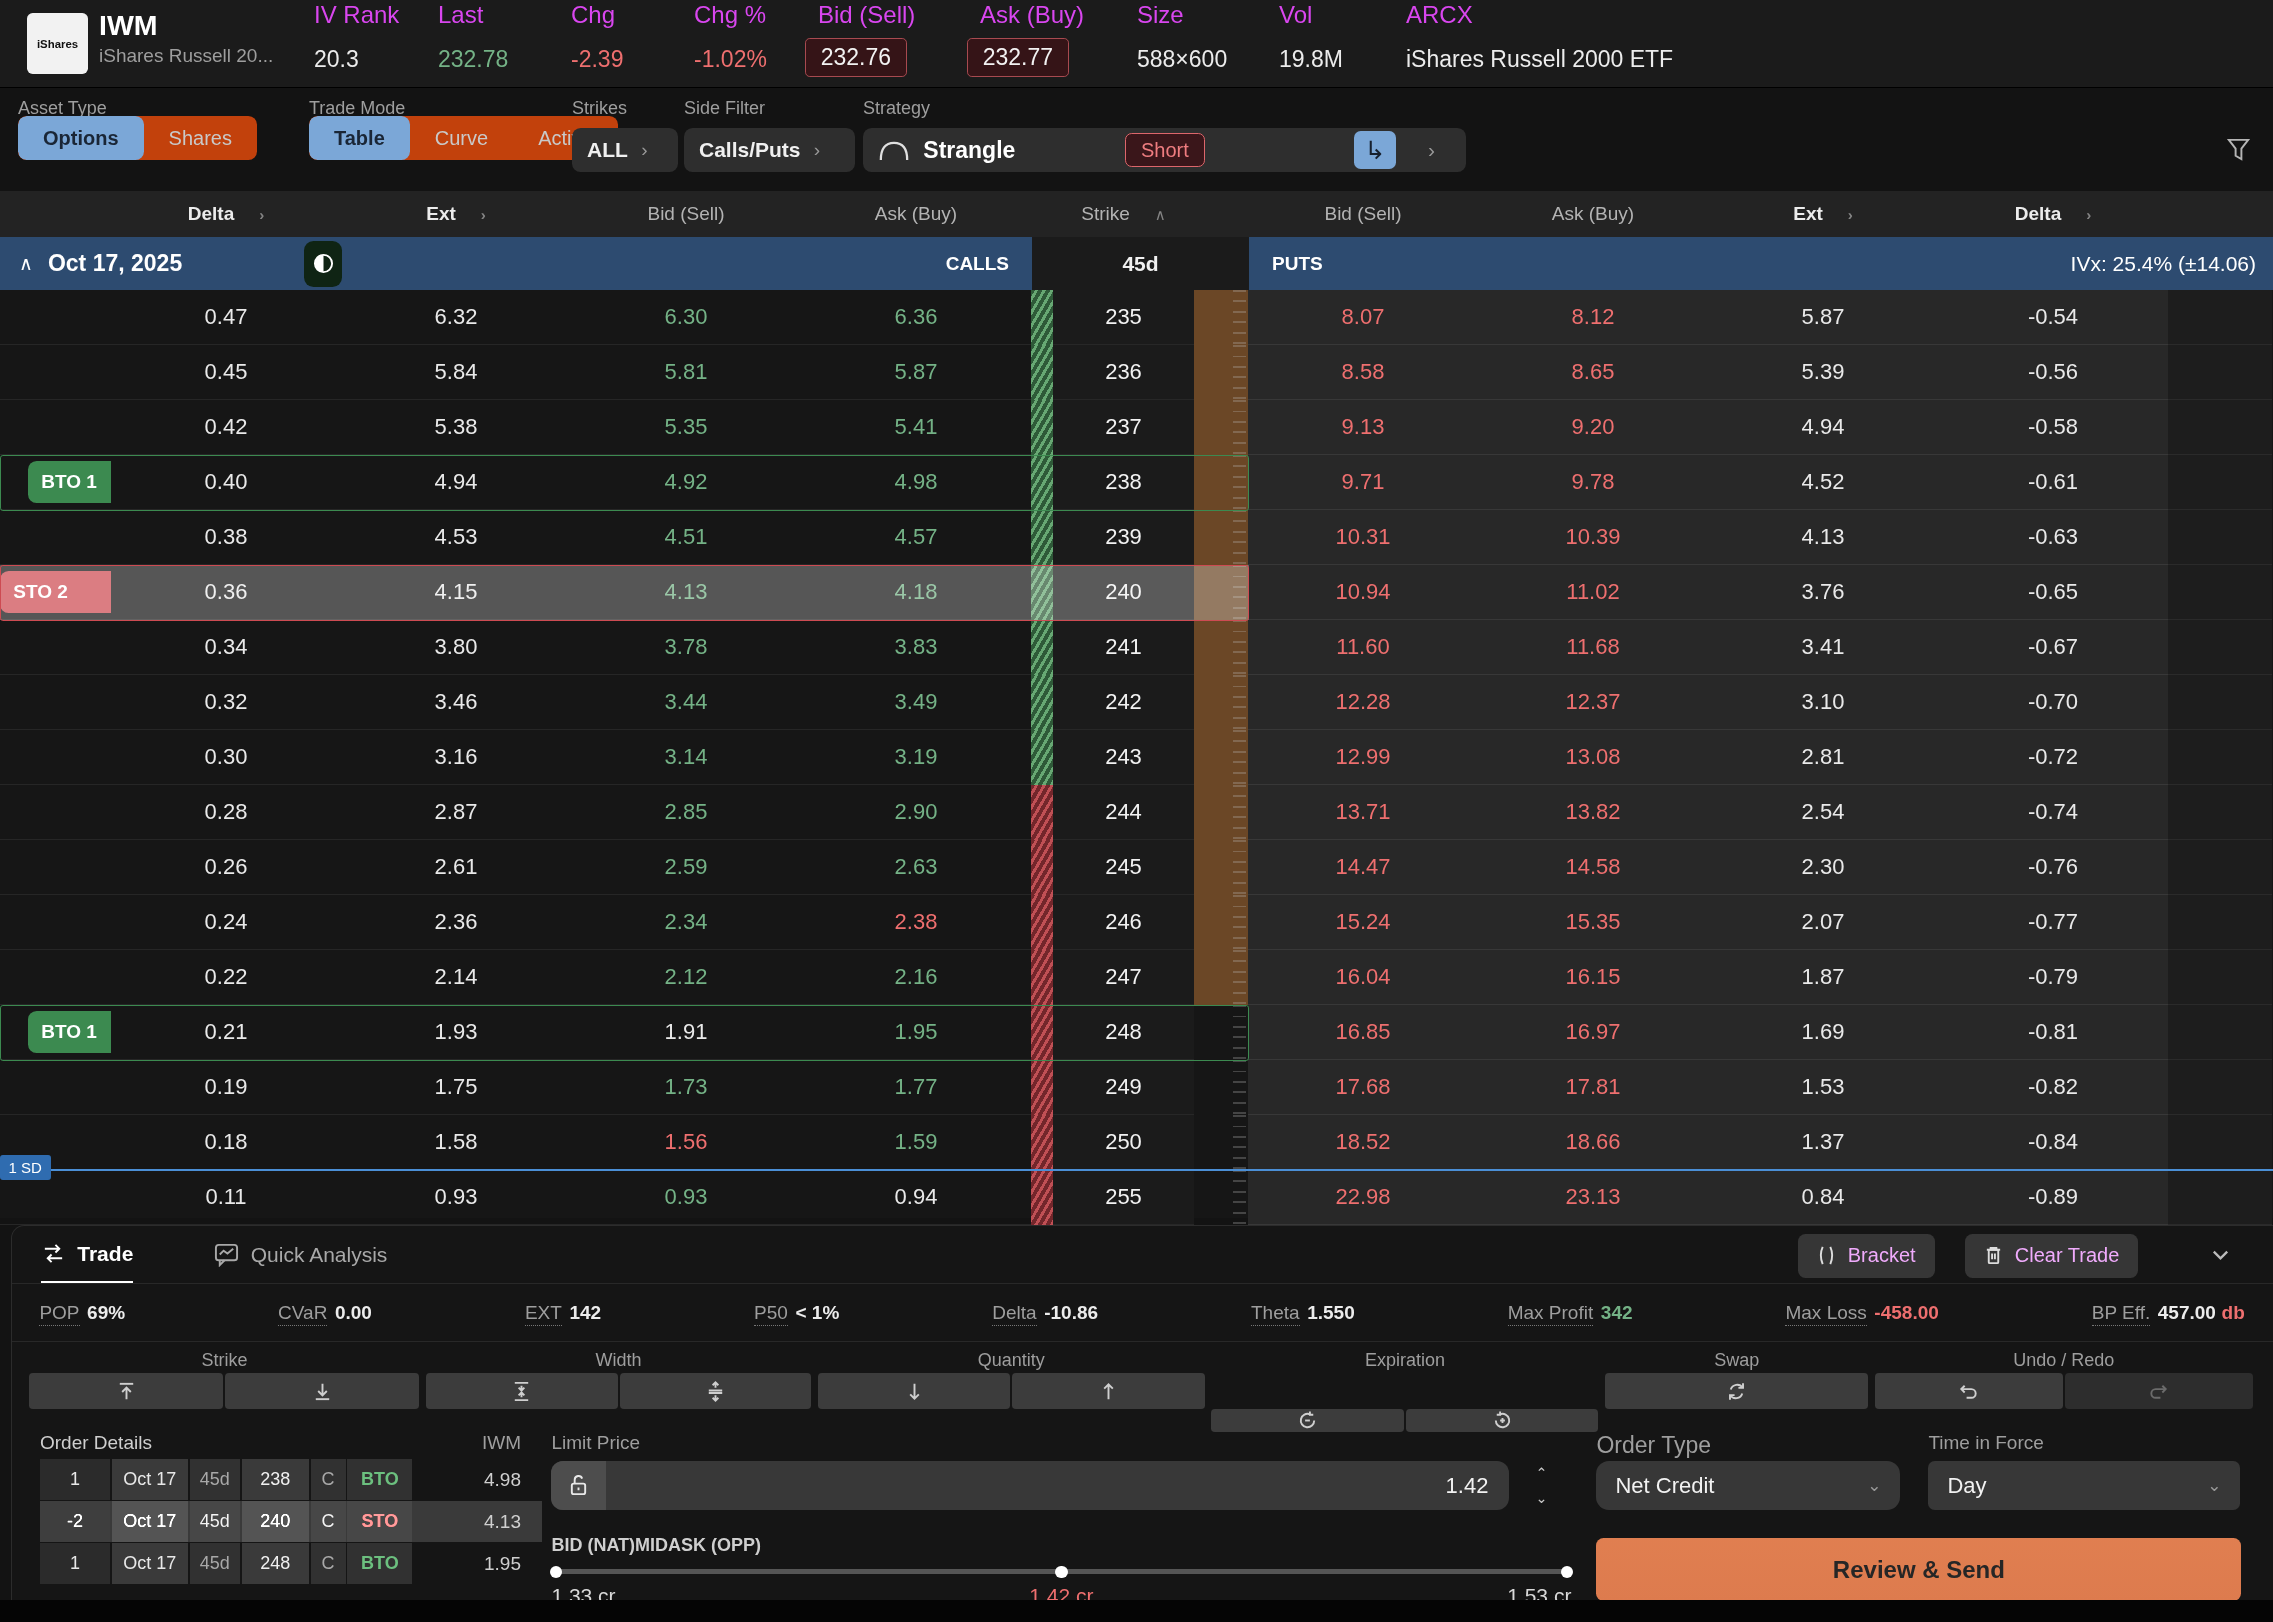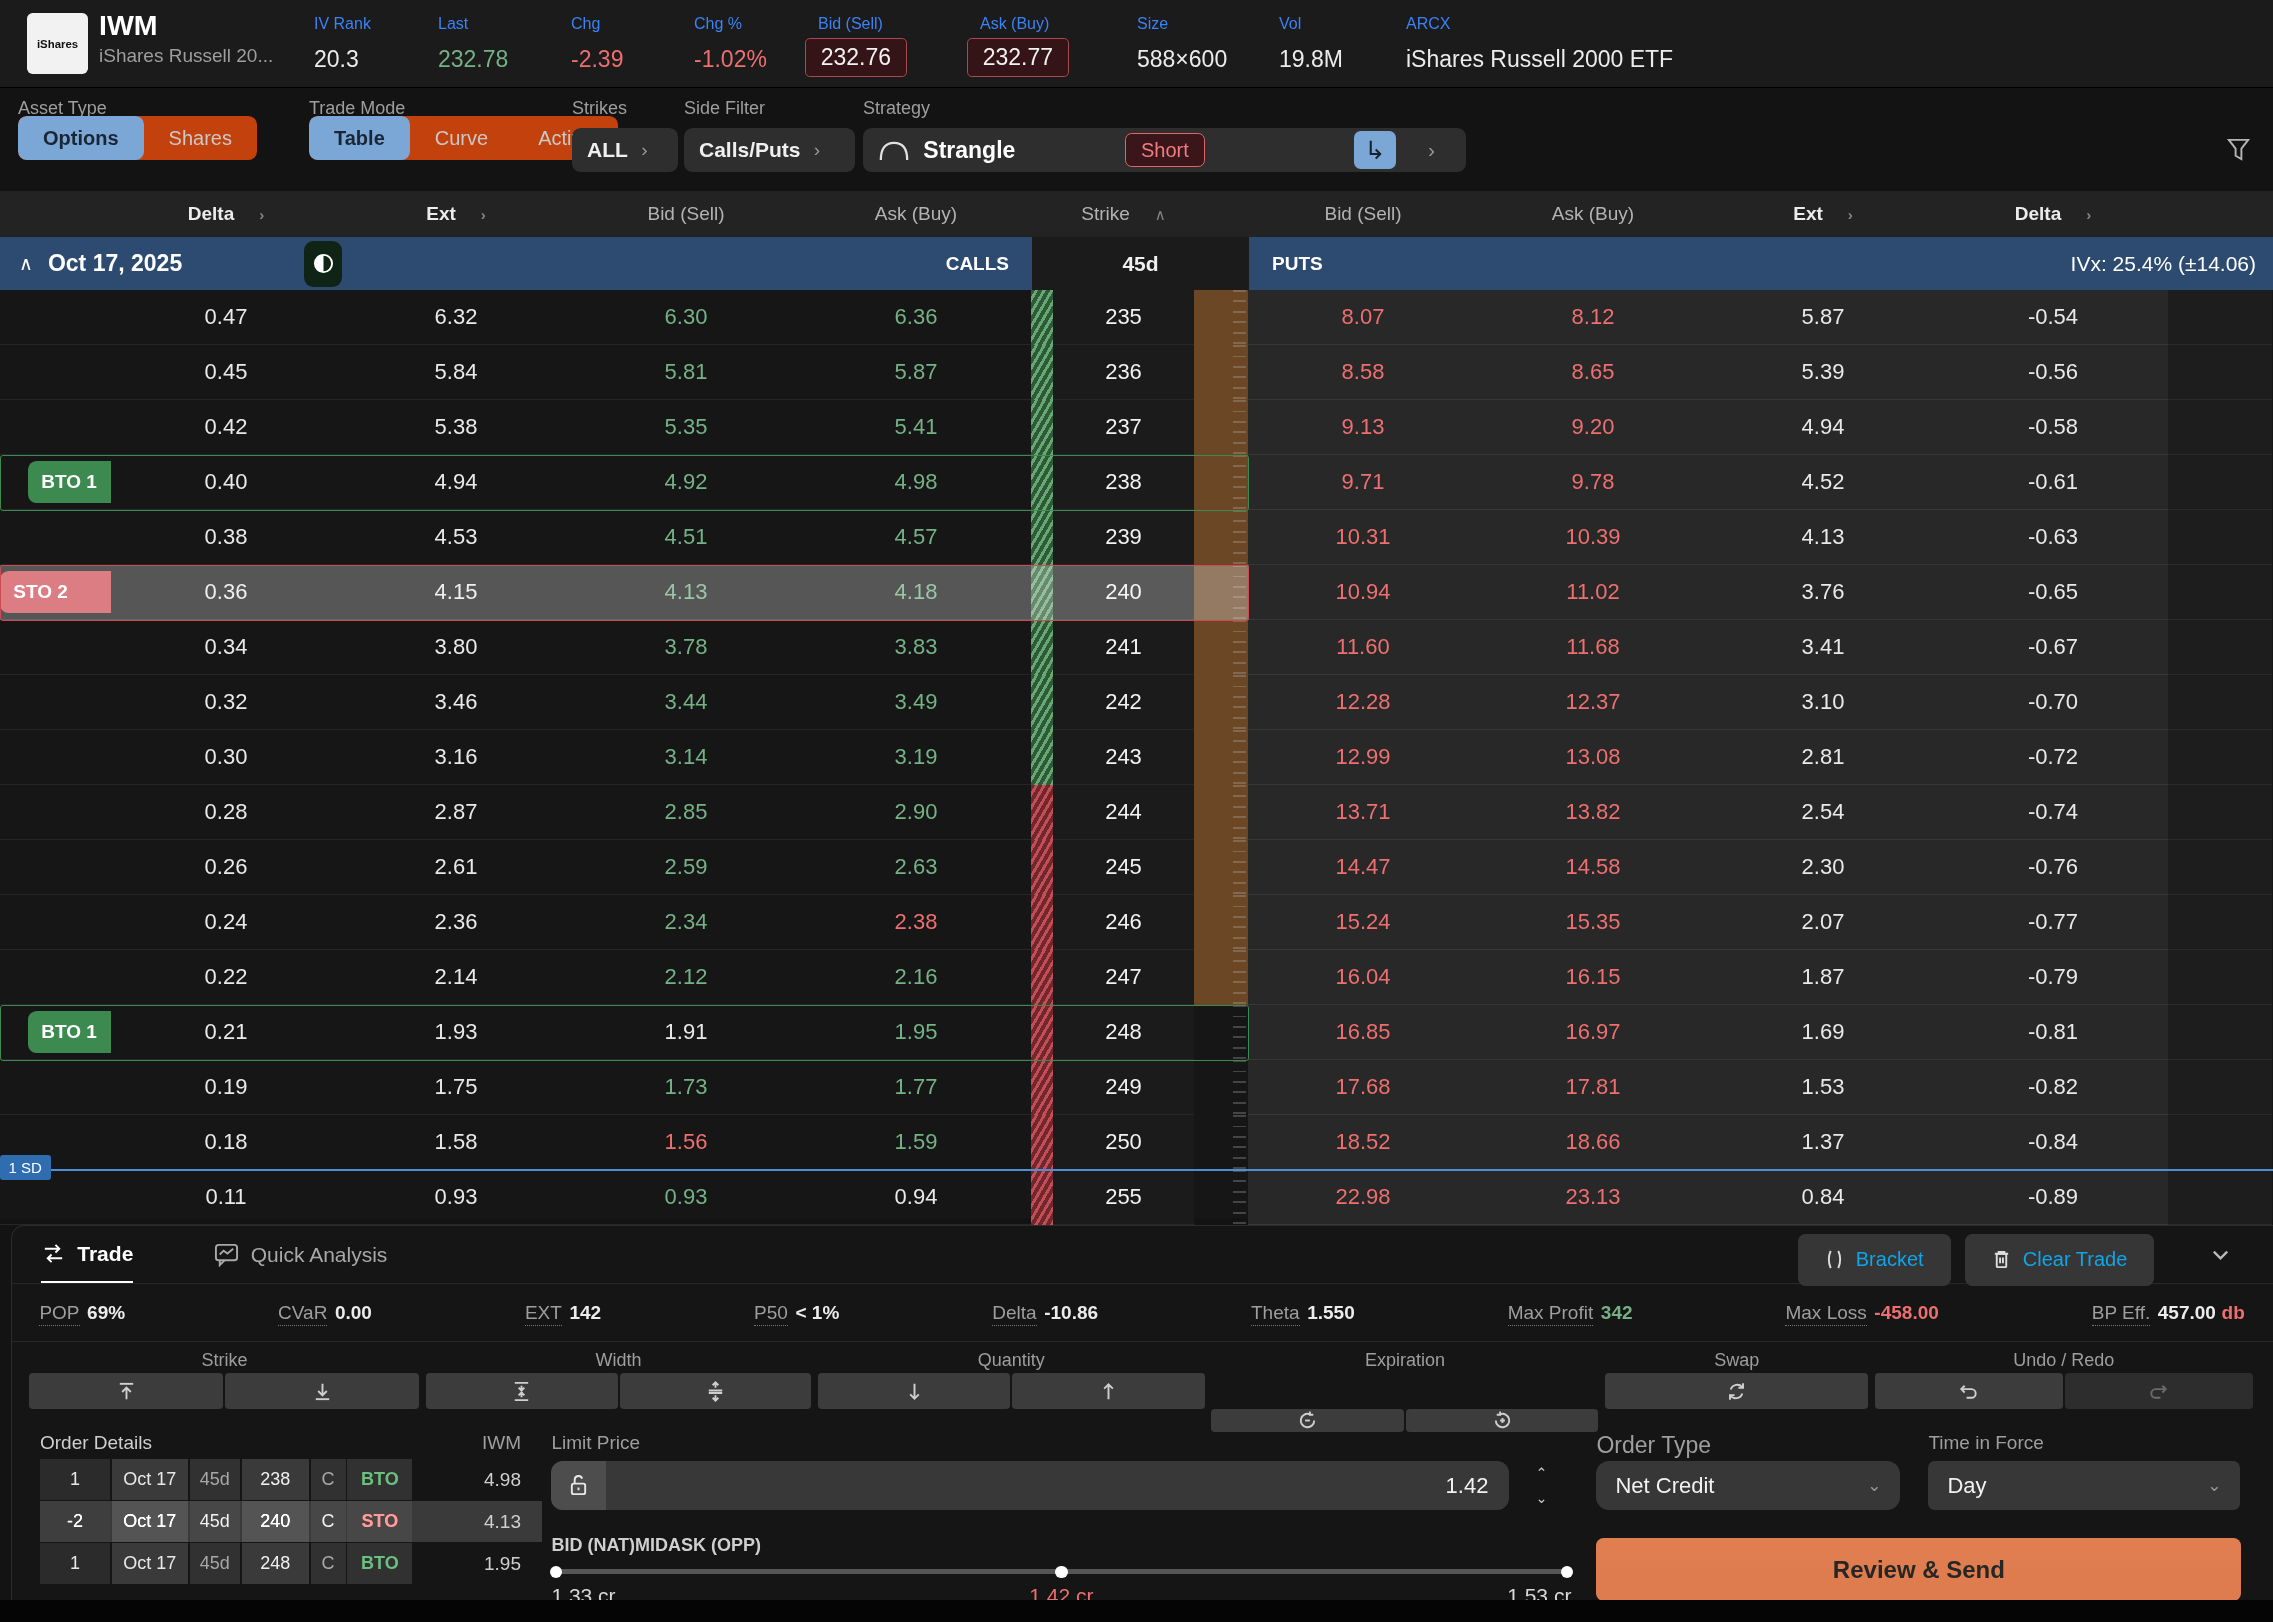--- a/index.html
+++ b/index.html
@@ -7,21 +7,21 @@
   .app{position:relative;width:2273px;height:1623px;background:#131313;
        font-family:"Liberation Sans",sans-serif;color:#ececec;overflow:hidden;}
   
   .hdr{position:absolute;left:0;top:0;width:2273px;height:88px;background:#1b1b1b;border-bottom:1px solid #000;}
   .logo{position:absolute;left:27px;top:13.3px;width:61px;height:61px;background:#f2f2f2;border-radius:5.7px;
         display:flex;align-items:center;justify-content:center;color:#111;font-size:11.4px;font-weight:bold;}
   .tb{position:absolute;left:99px;top:7.6px;}
   .tb .sym{font-size:28.5px;font-weight:bold;color:#fff;line-height:34px;}
   .tb .sub{font-size:19px;color:#9e9e9e;line-height:28.5px;}
   .stat{position:absolute;top:0;height:88px;}
-  .sl{position:absolute;top:15px;font-size:16px;color:#3b82f6;white-space:nowrap;}
+  .sl{position:absolute;top:1px;font-size:24px;color:#d946ef;white-space:nowrap;}
   .sv{position:absolute;top:46px;font-size:23px;color:#ececec;white-space:nowrap;}
   .sv.gr{color:#74b286;} .sv.rd{color:#ee6f6f;}
   .pxbox{position:absolute;top:38px;left:-13.3px;background:#351417;border:1px solid #a84a50;border-radius:4.8px;
          padding:4.8px 15px;font-size:23px;color:#f2f2f2;white-space:nowrap;}
   
   .fbar{position:absolute;left:0;top:88px;width:2273px;height:104px;background:#131313;}
   .flabel{position:absolute;top:9.5px;font-size:18px;color:#9e9e9e;white-space:nowrap;}
   .seg{position:absolute;top:28px;height:44px;background:#c2410c;border-radius:8.6px;display:flex;overflow:hidden;}
   .segbtn{display:flex;align-items:center;justify-content:center;font-size:20px;color:#c9c9c9;padding:0 25px;cursor:default;}
   .segbtn.on{background:#7ba7d7;color:#1a2636;border-radius:8.6px;font-weight:bold;}
@@ -77,22 +77,22 @@
   .obox.buy{border-color:#3c8a50;} .obox.sell{border-color:#cd4b52;}
   .sdline{position:absolute;left:0;right:0;top:-1px;height:1.9px;background:#4b8fd6;z-index:4;}
   .sdlabel{position:absolute;left:0;top:-15px;background:#2f6cb0;color:#fff;font-size:15px;padding:3.8px 8.6px;border-radius:2.9px;z-index:5;}
   
   .panel{position:absolute;left:11.4px;top:1225px;width:2262px;height:375px;background:#151515;
          border-top:1px solid #2c2c2c;border-left:1px solid #2c2c2c;border-radius:13.3px 0 0 0;}
   .tabsrow{position:absolute;left:0;top:0;width:100%;height:58px;border-bottom:1px solid #282828;}
   .tab{position:absolute;display:flex;align-items:center;gap:11.4px;font-size:21px;height:57px;}
   .tab.active{color:#fff;font-weight:bold;border-bottom:2.9px solid #fff;}
   .tab.idle{color:#a8a8a8;}
-  .pbtn{position:absolute;top:7.6px;height:52px;background:#363636;border-radius:7.6px;display:flex;align-items:center;
-        gap:11.4px;font-size:20px;color:#0ea5e9;padding:0 27px;}
+  .pbtn{position:absolute;top:7.6px;height:44px;background:#363636;border-radius:7.6px;display:flex;align-items:center;
+        gap:11.4px;font-size:20px;color:#f0abfc;padding:0 19px;}
   .paneldown{position:absolute;top:17px;color:#bbb;}
   .statsrow{position:absolute;left:0;top:59px;width:100%;height:57px;border-bottom:1px solid #282828;
             display:flex;align-items:center;justify-content:space-between;padding:0 28.5px 0 27px;}
   .sitem{font-size:19px;white-space:nowrap;}
   .sitem .lbl{color:#9e9e9e;border-bottom:1px dotted #777;padding-bottom:1.9px;}
   .sitem .val{color:#ececec;margin-left:7.6px;font-weight:bold;}
   .sitem .val.green{color:#74b286;} .sitem .val.red{color:#ee6f6f;}
   .sitem .sfx{color:#ee6f6f;margin-left:5.7px;font-weight:bold;}
   .toolbar{position:absolute;left:0;top:117px;width:100%;height:86px;display:flex;padding:0 17px;gap:6.7px;}
   .tgroup{display:flex;flex-direction:column;}

